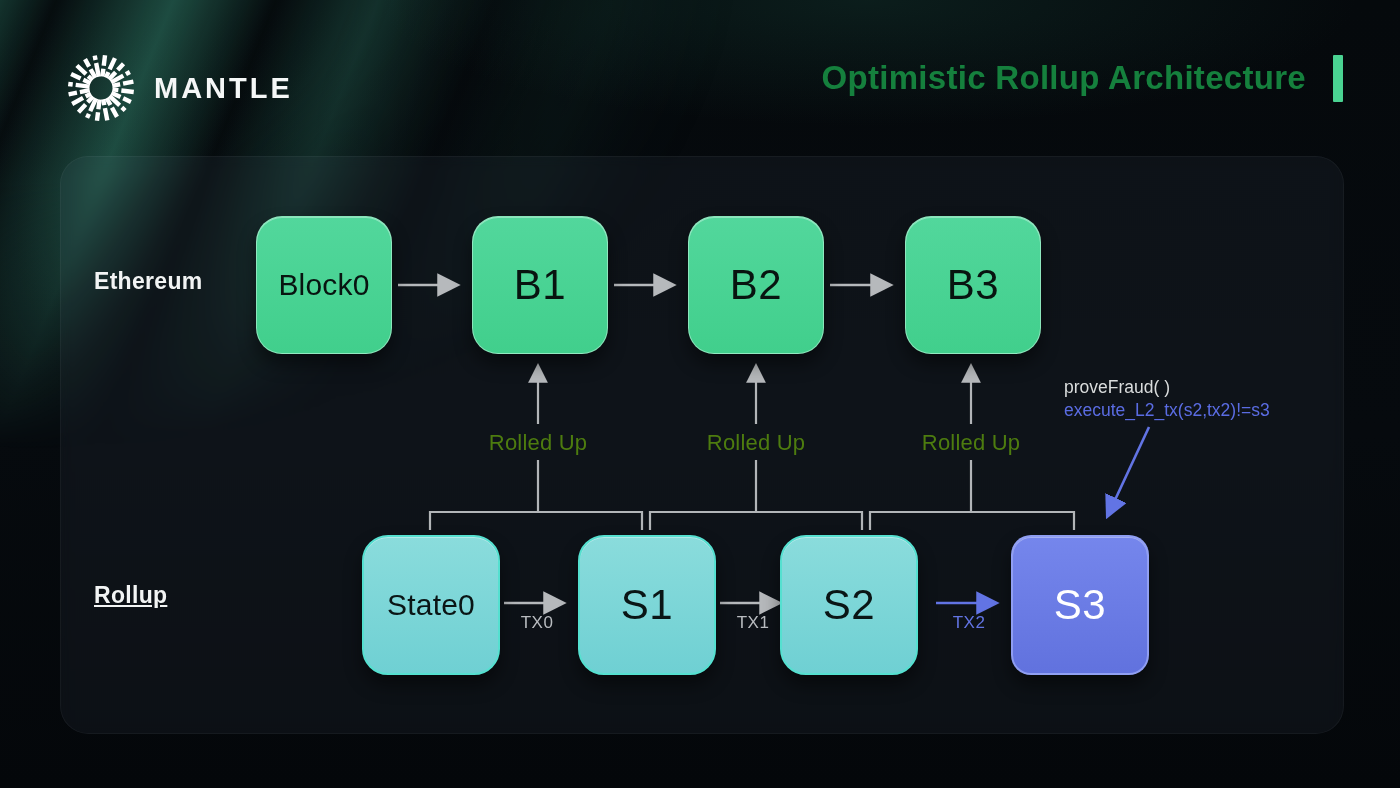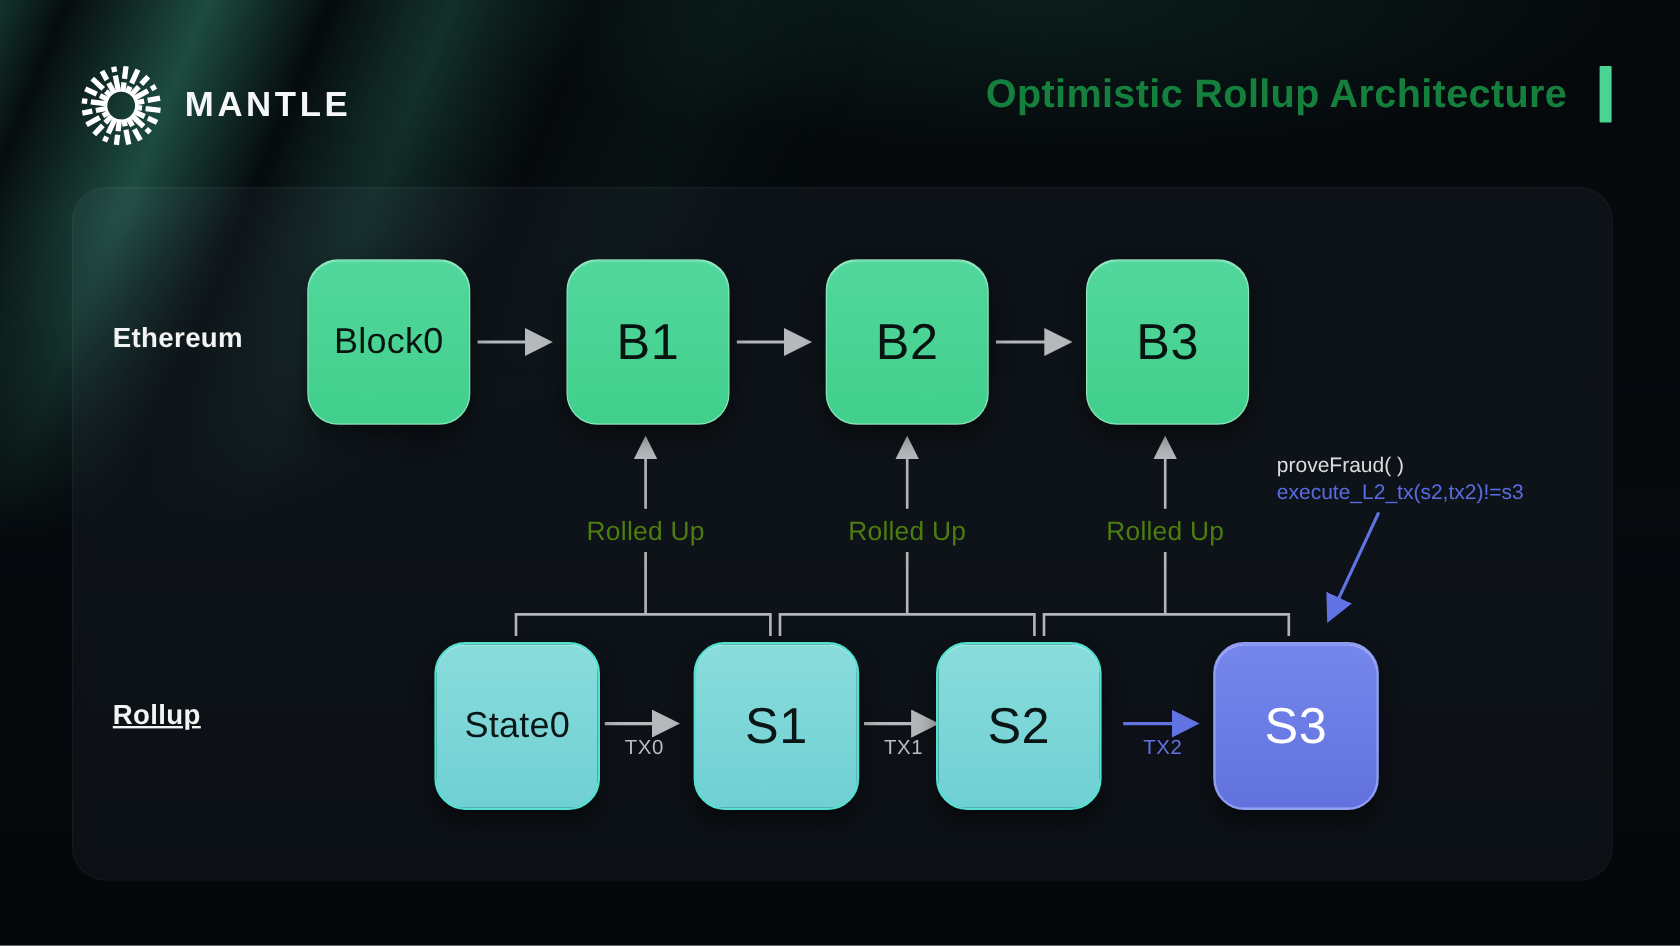--- a/index.html
+++ b/index.html
@@ -176,21 +176,21 @@
 
 <div class="block teal" style="left:362px;top:535px;">
   <span class="lbl-sm">State0</span>
 </div>
 <div class="block teal" style="left:578px;top:535px;">
   <span class="lbl-lg">S1</span>
 </div>
 <div class="block teal" style="left:780px;top:535px;">
   <span class="lbl-lg">S2</span>
 </div>
-<div class="block purple" style="left:1011px;top:535px;">
+<div class="block purple" style="left:1011px;top:535px;border-radius:20px;">
   <span class="lbl-lg">S3</span>
 </div>
 
 <div class="rolled-up" style="left:468px;top:430px;">Rolled Up</div>
 <div class="rolled-up" style="left:686px;top:430px;">Rolled Up</div>
 <div class="rolled-up" style="left:901px;top:430px;">Rolled Up</div>
 
 <div class="tx-label" style="left:497px;top:613px;">TX0</div>
 <div class="tx-label" style="left:713px;top:613px;">TX1</div>
 <div class="tx-label blue" style="left:929px;top:613px;">TX2</div>

